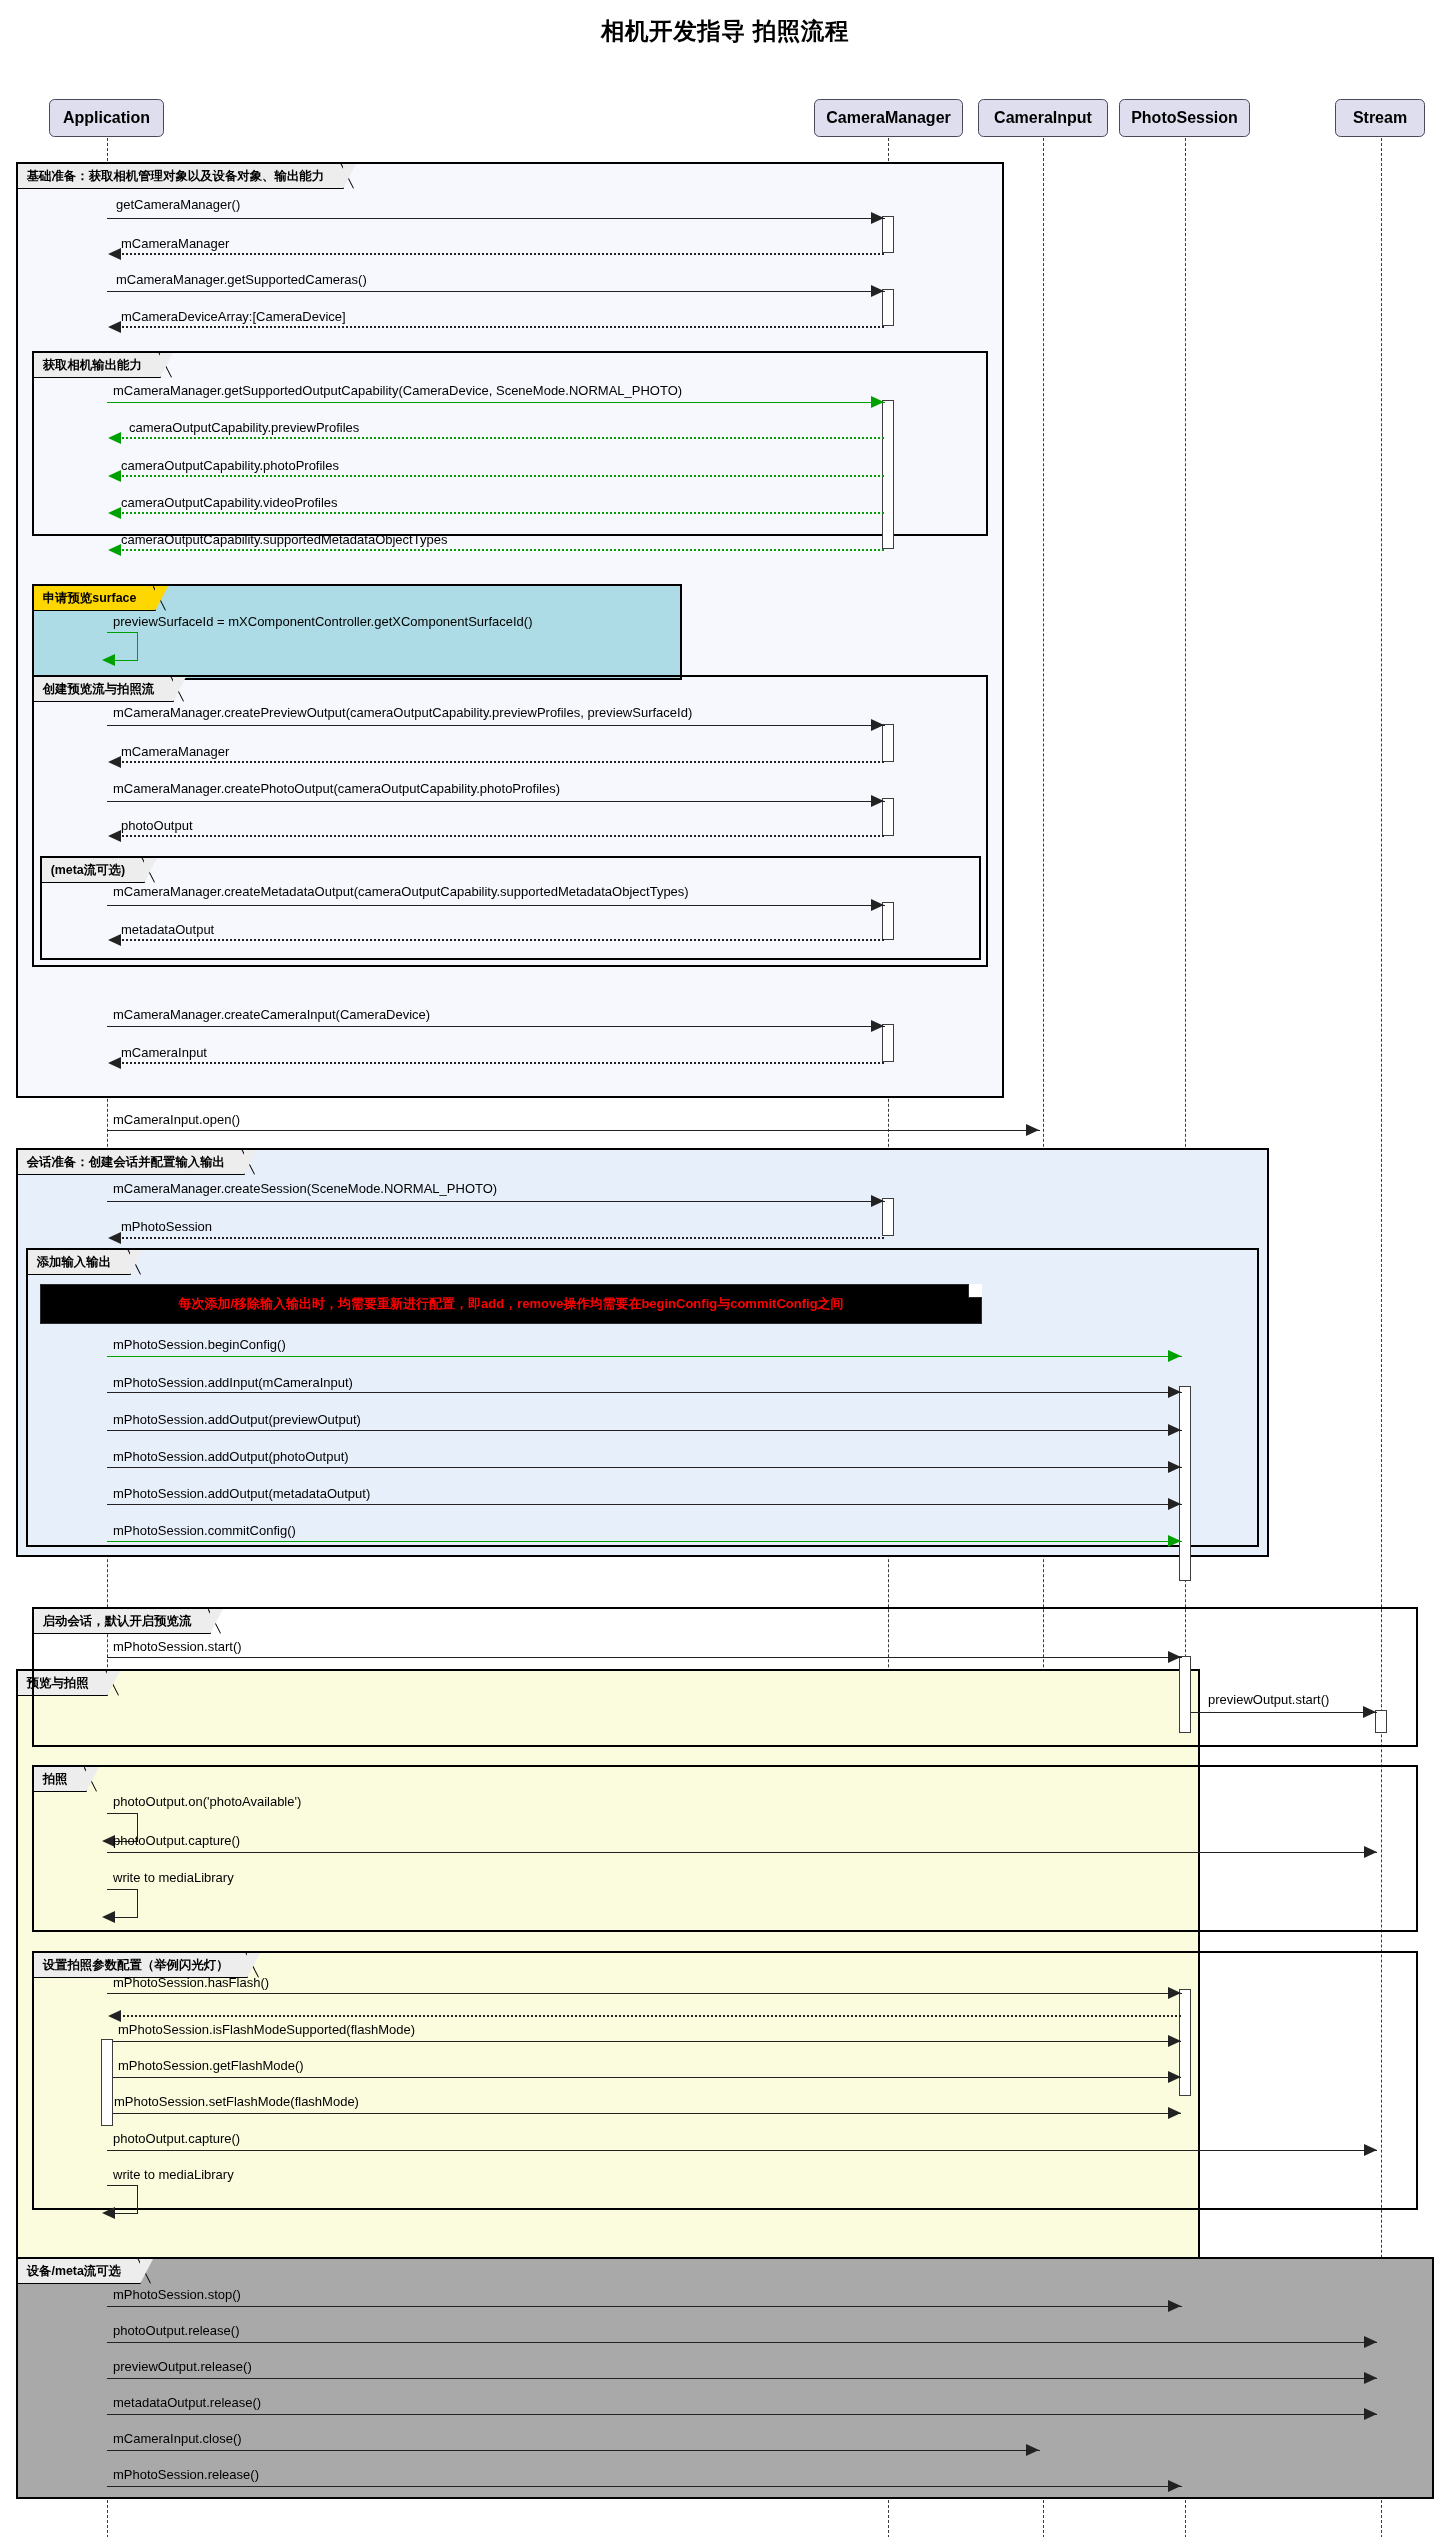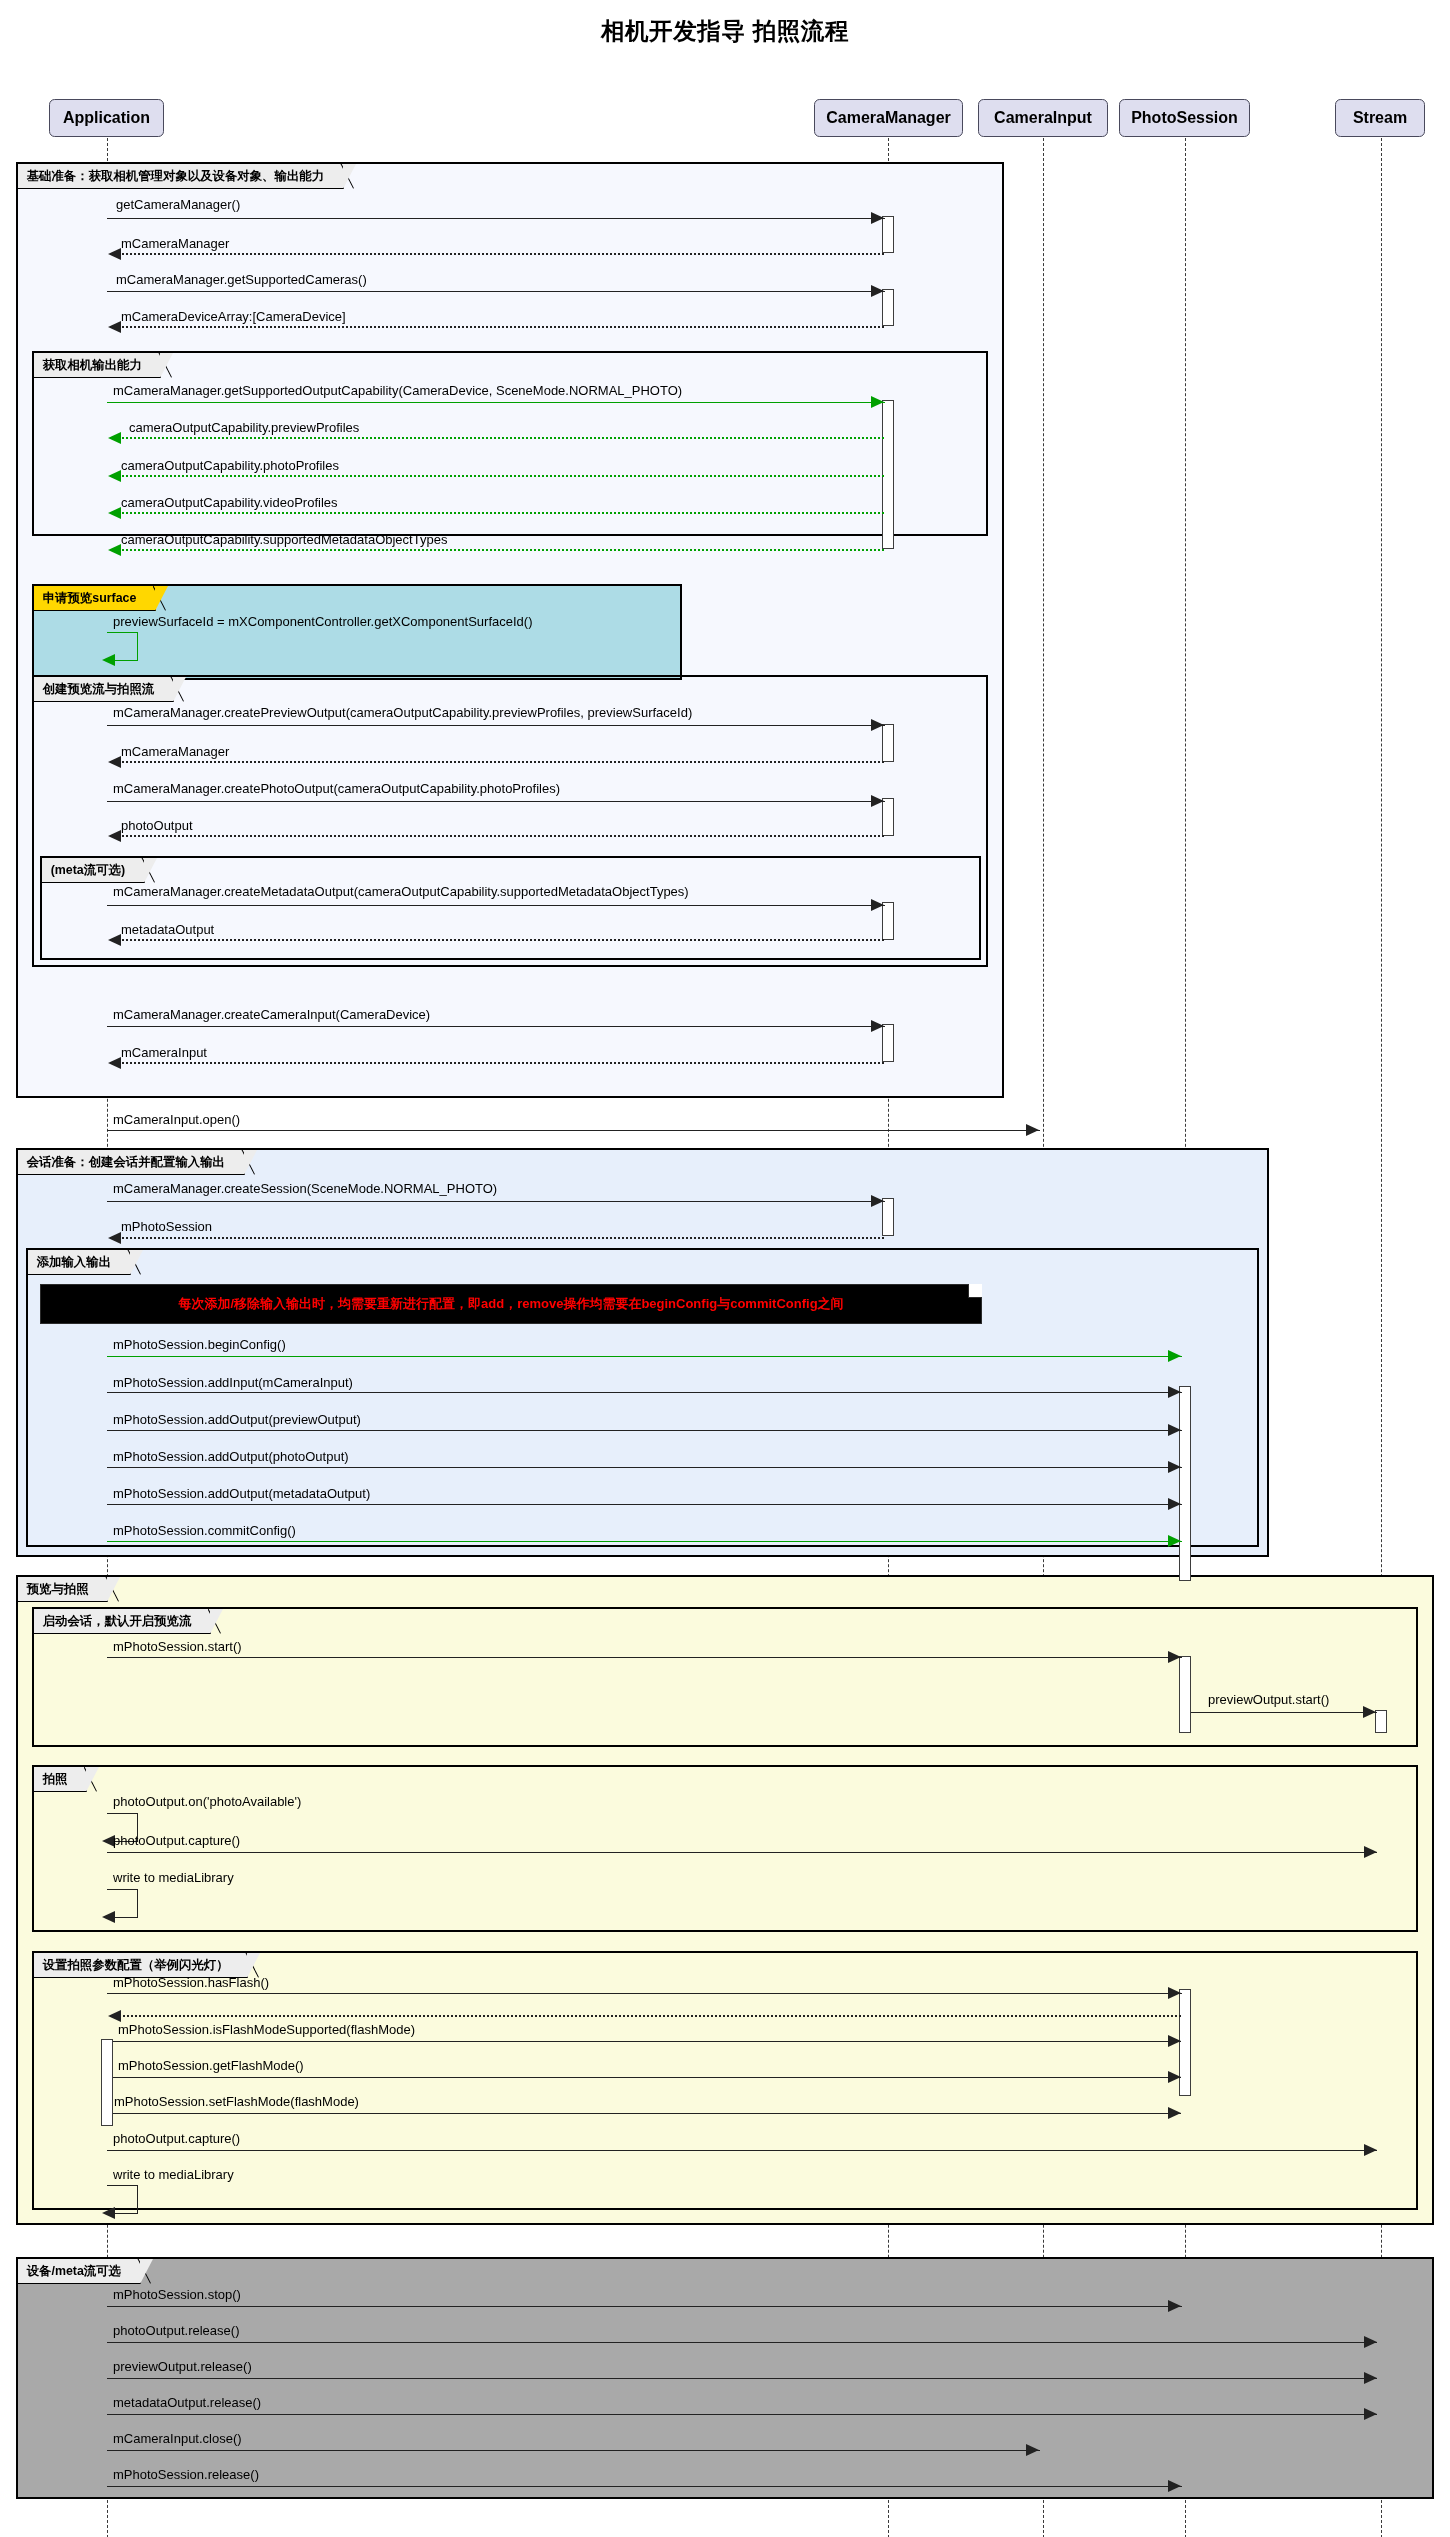--- a/index.html
+++ b/index.html
@@ -340,21 +340,21 @@
   <div class="msg-label" style="left:113px;top:1487px;">mPhotoSession.addOutput(metadataOutput)</div>
   <div class="arrow solid" style="left:107px;top:1504px;width:1075px;">
     <div class="head right" style="left:1061px;"></div>
   </div>
 
   <div class="msg-label" style="left:113px;top:1524px;">mPhotoSession.commitConfig()</div>
   <div class="arrow solid-grn" style="left:107px;top:1541px;width:1075px;">
     <div class="head right grn" style="left:1061px;"></div>
   </div>
 
-  <div class="group group-bg-yellow" style="left:16px;top:1575px;width:1418px;height:650px;">
+  <div class="group group-bg-yellow" style="left:16px;top:1669px;width:1184px;height:650px;">
     <div class="group-label">
       <span>预览与拍照</span>
       <span class="slash"></span>
     </div>
   </div>
 
   <div class="group inner group-transparent" style="left:32px;top:1607px;width:1386px;height:140px;">
     <div class="group-label">
       <span>启动会话，默认开启预览流</span>
       <span class="slash"></span>

